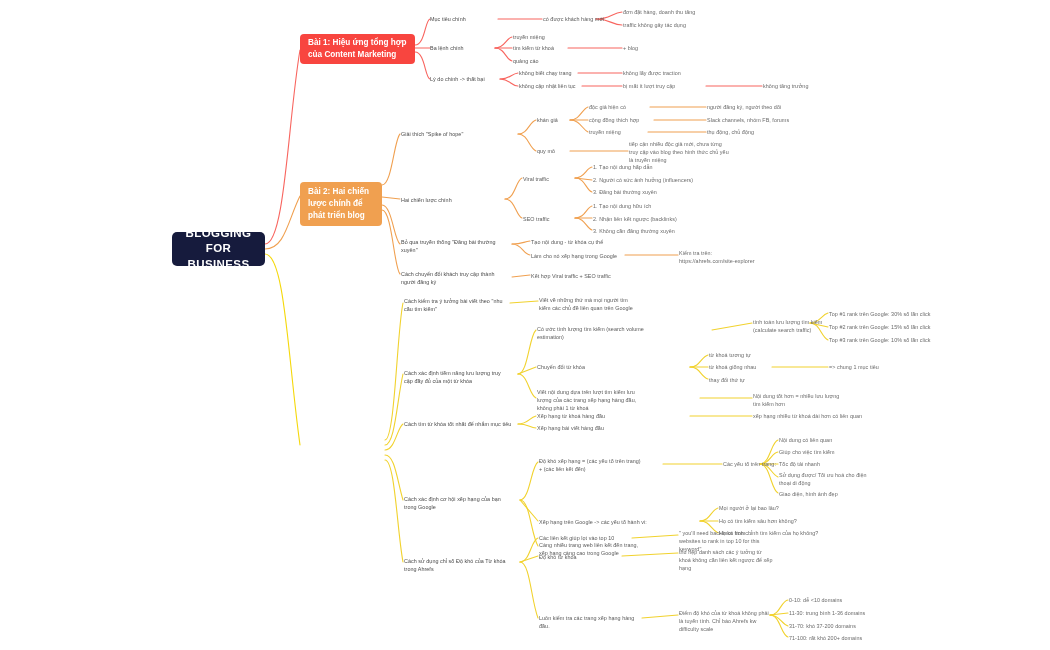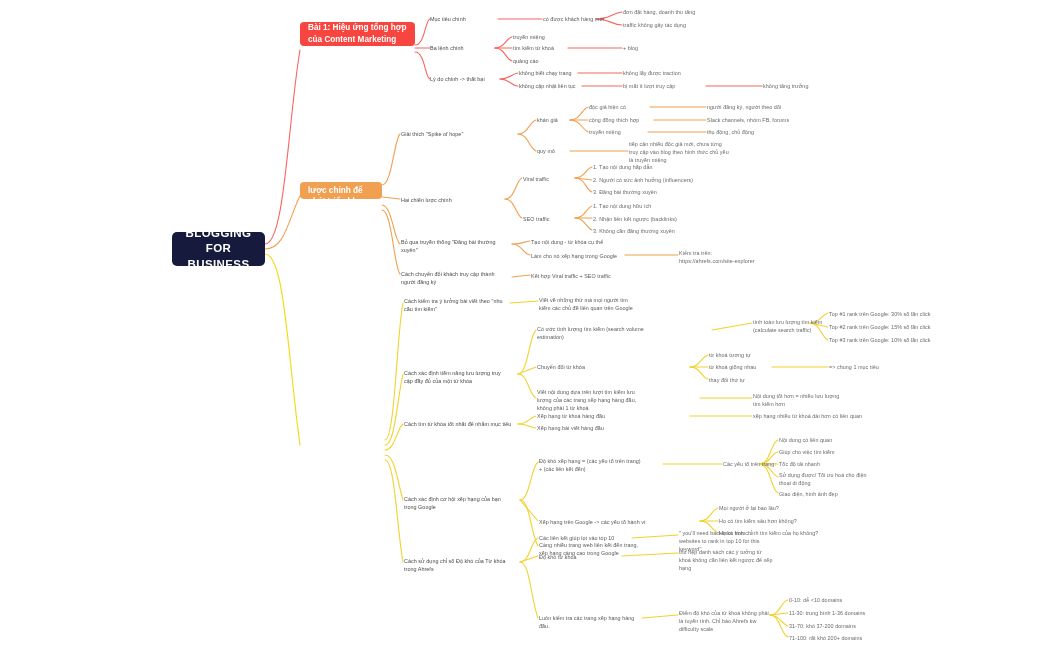--- a/index.html
+++ b/index.html
@@ -152,41 +152,41 @@
 
       <path d="M770 615 C 780 615, 781 601, 788 600" stroke="#f1d22e"></path>
       <path d="M770 615 L 788 613" stroke="#f1d22e"></path>
       <path d="M770 615 C 780 615, 781 624, 788 626" stroke="#f1d22e"></path>
       <path d="M770 615 C 780 615, 781 635, 788 637" stroke="#f1d22e"></path>
     </g>
   </svg>
 
   <div class="node root" style="left:172px;top:232px;width:93px;height:34px;">BLOGGING FOR BUSINESS</div>
 
-  <div class="node branch b1" style="left:300px;top:22px;width:115px;height:24px;">Bài 1: Hiệu ứng tổng hợp của Content Marketing</div>
+  <div class="node branch b1" style="left:300px;top:34px;width:115px;height:30px;">Bài 1: Hiệu ứng tổng hợp của Content Marketing</div>
 
   <div class="node leaf lv2" style="left:430px;top:15px;width:80px;">Mục tiêu chính</div>
   <div class="node leaf lv3" style="left:543px;top:15px;width:90px;">có được khách hàng mới</div>
   <div class="node leaf lv4" style="left:623px;top:8px;width:100px;">đơn đặt hàng, doanh thu tăng</div>
   <div class="node leaf lv4" style="left:623px;top:21px;width:100px;">traffic không gây tác dụng</div>
 
   <div class="node leaf lv2" style="left:430px;top:44px;width:80px;">Ba lệnh chính</div>
   <div class="node leaf lv3" style="left:513px;top:33px;width:70px;">truyền miệng</div>
   <div class="node leaf lv3" style="left:513px;top:44px;width:70px;">tìm kiếm từ khoá</div>
   <div class="node leaf lv3" style="left:513px;top:57px;width:70px;">quảng cáo</div>
   <div class="node leaf lv4" style="left:623px;top:44px;width:60px;">+ blog</div>
 
   <div class="node leaf lv2" style="left:430px;top:75px;width:90px;">Lý do chính -&gt; thất bại</div>
   <div class="node leaf lv3" style="left:519px;top:69px;width:80px;">không biết chạy trang</div>
   <div class="node leaf lv3" style="left:519px;top:82px;width:85px;">không cập nhật liên tục</div>
   <div class="node leaf lv4" style="left:623px;top:69px;width:90px;">không lấy được traction</div>
   <div class="node leaf lv4" style="left:623px;top:82px;width:90px;">bị mất ít lượt truy cập</div>
   <div class="node leaf lv4" style="left:763px;top:82px;width:90px;">không tăng trưởng</div>
 
-  <div class="node branch b2" style="left:300px;top:182px;width:82px;height:17px;">Bài 2: Hai chiến lược chính để phát triển blog</div>
+  <div class="node branch b2" style="left:300px;top:182px;width:82px;height:44px;">Bài 2: Hai chiến lược chính để phát triển blog</div>
 
   <div class="node leaf lv2" style="left:401px;top:130px;width:105px;">Giải thích "Spike of hope"</div>
   <div class="node leaf lv3" style="left:537px;top:116px;width:60px;">khán giả</div>
   <div class="node leaf lv3" style="left:537px;top:147px;width:60px;">quy mô</div>
 
   <div class="node leaf lv4" style="left:589px;top:103px;width:65px;">độc giả hiện có</div>
   <div class="node leaf lv4" style="left:589px;top:116px;width:70px;">cộng đồng thích hợp</div>
   <div class="node leaf lv4" style="left:589px;top:128px;width:65px;">truyền miệng</div>
   <div class="node leaf lv4" style="left:707px;top:103px;width:105px;">người đăng ký, người theo dõi</div>
   <div class="node leaf lv4" style="left:707px;top:116px;width:110px;">Slack channels, nhóm FB, forums</div>

